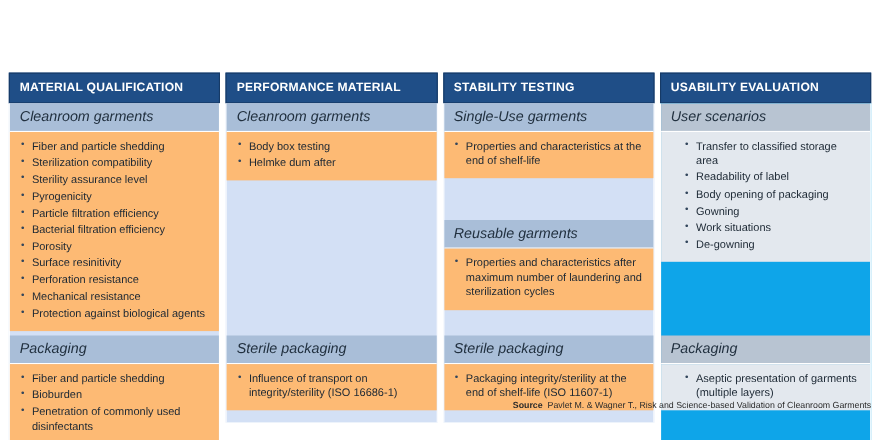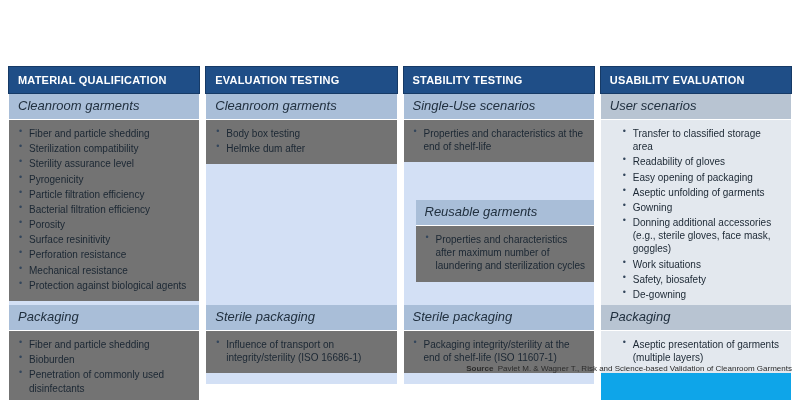--- a/index.html
+++ b/index.html
@@ -53,21 +53,21 @@
     background: #a9bed8;
     color: #21303f;
     font-size: 13px;
     font-style: italic;
     padding: 5px 8px 5px 9px;
     line-height: 1.15;
     box-sizing: border-box;
     border-bottom: 1px solid #ffffff;
   }
   .body-block {
-    background: #737373;
+    background: #fdba74;
     padding: 7px 8px 7px 4px;
     box-sizing: border-box;
   }
   .col-4 .body-block {
     background: #e3e8ee;
     padding-left: 16px;
   }
   .col-4 .band {
     background: #b8c4d2;
   }
@@ -152,21 +152,21 @@
             <div class="band">Sterile packaging</div>
             <div class="body-block">
               <ul class="items">
                 <li>ISO 11607-1</li>
               </ul>
             </div>
           </div>
         </div>
       </div>
       <div class="column">
-        <div class="col-header">EVALUATION TESTING</div>
+        <div class="col-header">PERFORMANCE MATERIAL</div>
         <div style="position: relative; height: 290px; background: rgb(211, 224, 245); border-left: 1px solid rgb(255, 255, 255); border-right: 1px solid rgb(255, 255, 255); box-sizing: border-box;">
           <div style="position: absolute; left: 0px; right: 0px; top: 0px;">
             <div class="band">Cleanroom garments</div>
             <div class="body-block">
               <ul class="items">
                 <li>Body box testing</li>
                 <li>Helmke dum after</li>
               </ul>
             </div>
           </div>
@@ -177,28 +177,28 @@
                 <li>Influence of transport on integrity/sterility (ISO 16686-1)</li>
               </ul>
             </div>
           </div>
         </div>
       </div>
       <div class="column">
         <div class="col-header">STABILITY TESTING</div>
         <div style="position: relative; height: 290px; background: rgb(211, 224, 245); border-left: 1px solid rgb(255, 255, 255); border-right: 1px solid rgb(255, 255, 255); box-sizing: border-box;">
           <div style="position: absolute; left: 0px; right: 0px; top: 0px;">
-            <div class="band">Single-Use scenarios</div>
+            <div class="band">Single-Use garments</div>
             <div class="body-block">
               <ul class="items">
                 <li>Properties and characteristics at the end of shelf-life</li>
               </ul>
             </div>
           </div>
-          <div style="position: absolute; left: 12px; right: 0px; top: 106px;">
+          <div style="position: absolute; left: 0px; right: 0px; top: 106px;">
             <div class="band">Reusable garments</div>
             <div class="body-block">
               <ul class="items">
                 <li>Properties and characteristics after maximum number of laundering and sterilization cycles</li>
               </ul>
             </div>
           </div>
           <div style="position: absolute; left: 0px; right: 0px; top: 211px;">
             <div class="band">Sterile packaging</div>
             <div class="body-block">
@@ -210,27 +210,24 @@
         </div>
       </div>
       <div class="column col-4">
         <div class="col-header">USABILITY EVALUATION</div>
         <div style="position: relative; height: 352px; background: #0ea5e9; border-left: 1px solid rgb(255, 255, 255); border-right: 1px solid rgb(255, 255, 255); box-sizing: border-box;">
           <div style="position: absolute; left: 0px; right: 0px; top: 0px;">
             <div class="band">User scenarios</div>
             <div class="body-block">
               <ul class="items">
                 <li>Transfer to classified storage area</li>
-                <li>Readability of gloves</li>
-                <li>Easy opening of packaging</li>
-                <li>Aseptic unfolding of garments</li>
+                <li>Readability of label</li>
+                <li>Body opening of packaging</li>
                 <li>Gowning</li>
-                <li>Donning additional accessories (e.g., sterile gloves, face mask, goggles)</li>
                 <li>Work situations</li>
-                <li>Safety, biosafety</li>
                 <li>De-gowning</li>
               </ul>
             </div>
           </div>
           <div style="position: absolute; left: 0px; right: 0px; top: 211px;">
             <div class="band">Packaging</div>
             <div class="body-block">
               <ul class="items">
                 <li>Aseptic presentation of garments (multiple layers)</li>
               </ul>

